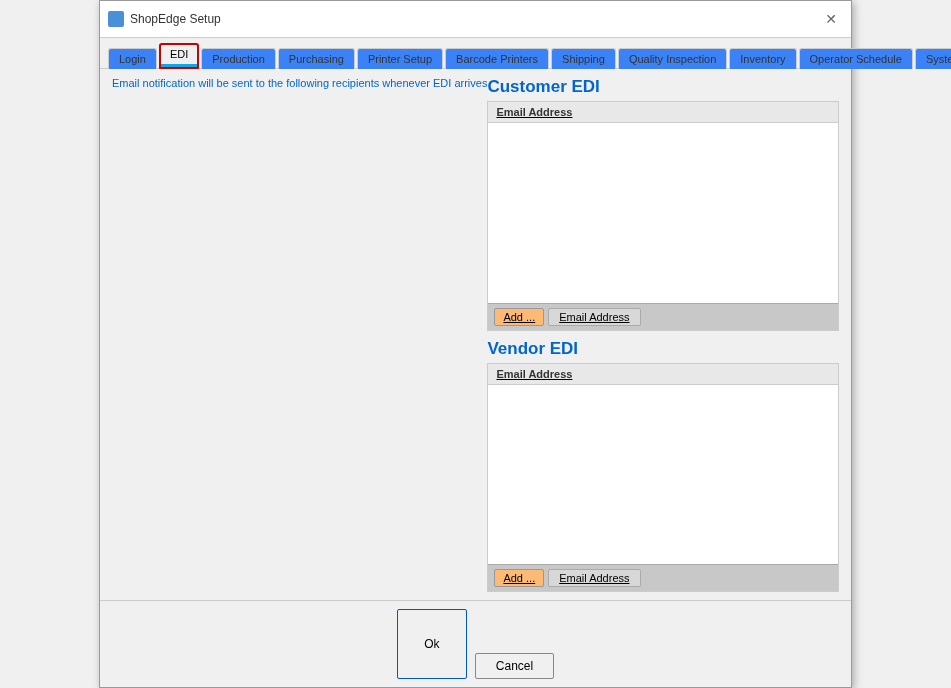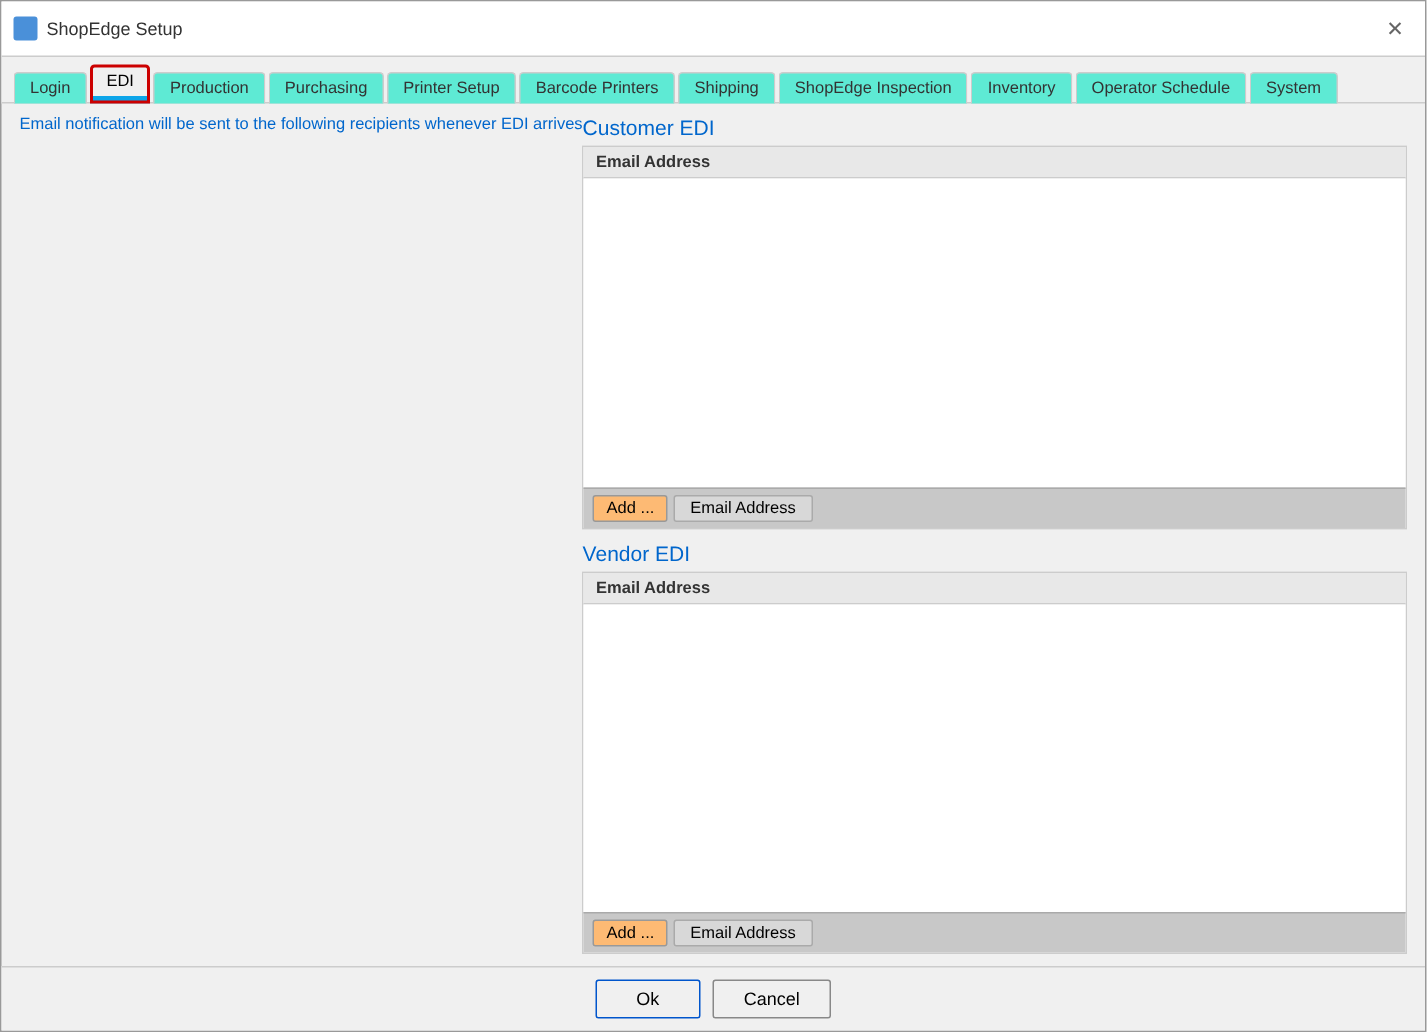--- a/index.html
+++ b/index.html
@@ -6,21 +6,21 @@
     body {
       font-family: 'Segoe UI', Tahoma, Geneva, Verdana, sans-serif;
       font-size: 12px;
       background: #f0f0f0;
       display: flex;
       align-items: center;
       justify-content: center;
       height: 100vh;
     }
     .window {
-      width: 951px;
+      width: 753px;
       height: 688px;
       background: #f0f0f0;
       border: 1px solid #999;
       box-shadow: 2px 2px 8px rgba(0,0,0,0.3);
       display: flex;
       flex-direction: column;
     }
     .title-bar {
       background: #fff;
       border-bottom: 1px solid #ccc;
@@ -60,21 +60,21 @@
       border-bottom: 1px solid #ccc;
       display: flex;
       align-items: flex-end;
       padding: 4px 8px 0 8px;
       flex-wrap: nowrap;
     }
     .tab {
       padding: 4px 10px;
       border: 1px solid #ccc;
       border-bottom: none;
-      background: #5eead4;
+      background: #3b82f6;
       cursor: pointer;
       font-size: 11px;
       color: #333;
       margin-right: 2px;
       border-radius: 3px 3px 0 0;
       white-space: nowrap;
       position: relative;
       top: 1px;
     }
     .tab.active {
@@ -93,31 +93,32 @@
       flex-direction: row;
       overflow: hidden;
     }
     .notification-text {
       color: #0066cc;
       font-size: 11px;
       margin-bottom: 8px;
     }
     .section-label {
       color: #0066cc;
-      font-size: 14px;
-      font-weight: 400;
+      font-size: 17px;
+      font-weight: 700;
       margin-bottom: 4px;
     }
     .grid-container {
       border: 1px solid #ccc;
       background: #fff;
       flex: 1;
       display: flex;
       flex-direction: column;
       margin-bottom: 0;
+      text-decoration: underline;
     }
     .grid-header {
       background: #e8e8e8;
       border-bottom: 1px solid #ccc;
       padding: 4px 8px;
       font-size: 11px;
       font-weight: 600;
       color: #333;
     }
     .grid-body {
@@ -174,21 +175,21 @@
     .footer-btn {
       padding: 5px 20px;
       font-size: 12px;
       border: 1px solid #0055cc;
       background: #f0f0f0;
       cursor: pointer;
       border-radius: 2px;
       min-width: 70px;
     }
     .footer-btn.ok { border-color: #0055cc; }
-    .footer-btn.cancel { border-color: #888; }
+    .footer-btn.cancel { border-color: #888; margin-top: 44px; }
   </style>
 </head>
 <body>
 
 <div class="window">
 
   <div class="title-bar">
     <div class="title-bar-left">
       <span class="title-bar-icon"></span>
       <span>ShopEdge Setup</span>
@@ -197,21 +198,21 @@
   </div>
 
   <div class="tabs-bar">
     <div class="tab">Login</div>
     <div class="tab active">EDI</div>
     <div class="tab">Production</div>
     <div class="tab">Purchasing</div>
     <div class="tab">Printer Setup</div>
     <div class="tab">Barcode Printers</div>
     <div class="tab">Shipping</div>
-    <div class="tab">ShopEdge Inspection</div>
+    <div class="tab">Quality Inspection</div>
     <div class="tab">Inventory</div>
     <div class="tab">Operator Schedule</div>
     <div class="tab">System</div>
 
   </div>
 
   <div class="content-area">
     <div class="notification-text">Email notification will be sent to the following recipients whenever EDI arrives</div>
 
     <div class="sections-area">

